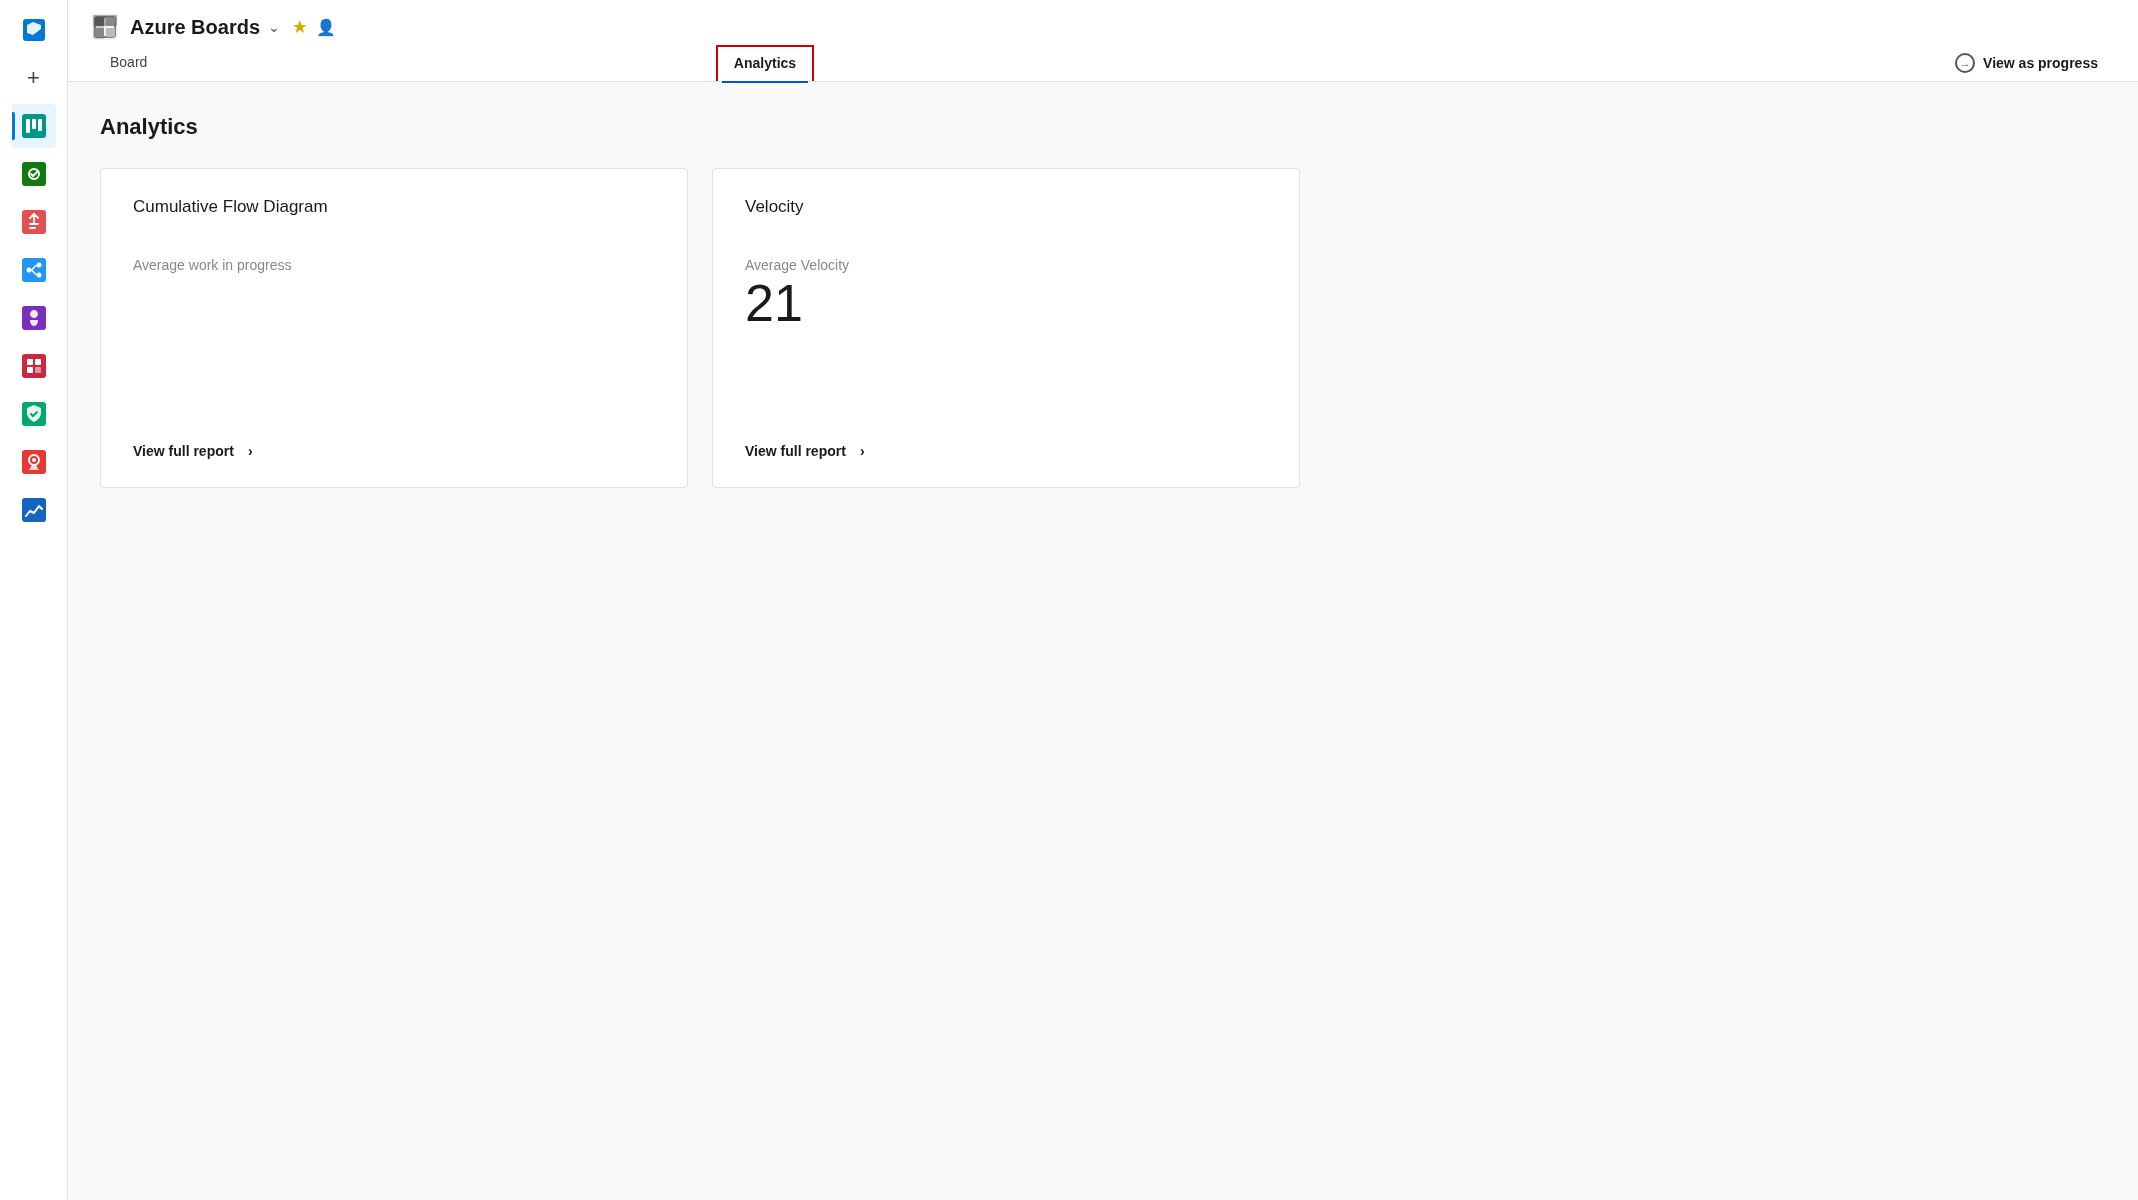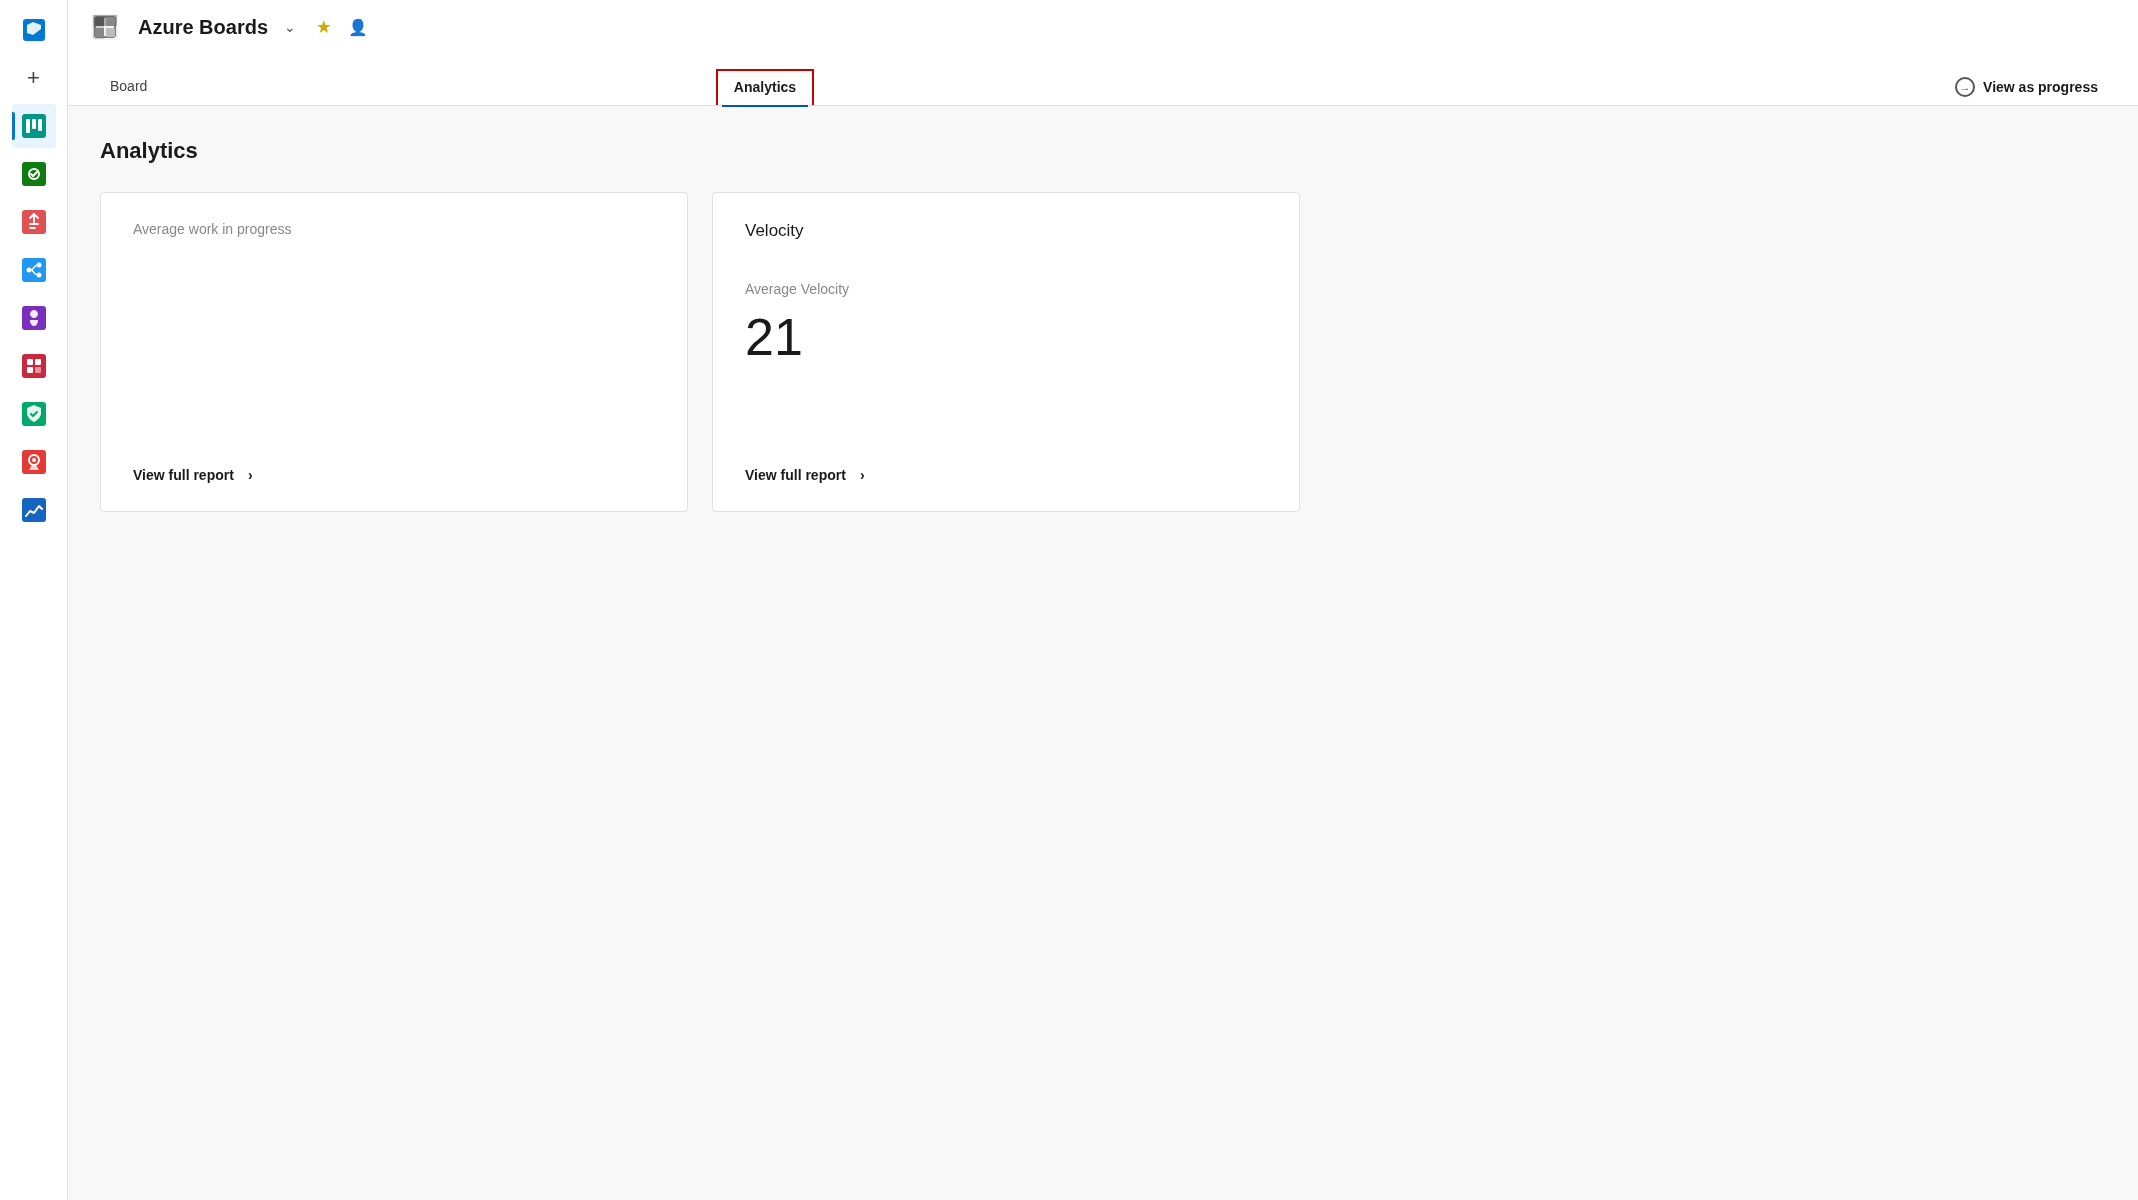--- a/index.html
+++ b/index.html
@@ -60,22 +60,22 @@
     
     .header {
       background: #fff;
       padding: 14px 24px 0 24px;
       border-bottom: 1px solid #e0e0e0;
     }
 
     .header-top {
       display: flex;
       align-items: center;
-      gap: 16px;
-      margin-bottom: 28px;
+      gap: 8px;
+      margin-bottom: 4px;
     }
 
     .header-title {
       font-size: 20px;
       font-weight: 600;
       color: #1a1a1a;
     }
 
     .header-chevron {
       font-size: 14px;
@@ -187,21 +187,21 @@
     .card-title {
       font-size: 17px;
       font-weight: 400;
       color: #1a1a1a;
       margin-bottom: 40px;
     }
 
     .card-metric-label {
       font-size: 14px;
       color: #888;
-      margin-bottom: 14px;
+      margin-bottom: 4px;
     }
 
     .card-metric-value {
       font-size: 52px;
       font-weight: 300;
       color: #1a1a1a;
       line-height: 1;
     }
 
     .card-footer {
@@ -340,20 +340,21 @@
       </a>
     </div>
   </div>
 
   <div class="content">
     <h1 class="page-title">Analytics</h1>
 
     <div class="cards-grid">
 
       <div class="card">
+        <div class="card-title">Cumulative Flow Diagram</div>
         <div>
           <div class="card-metric-label">Average work in progress</div>
         </div>
         <div class="card-footer">
           <span>View full report</span>
           <span class="card-footer-chevron">›</span>
         </div>
       </div>
 
       <div class="card">

